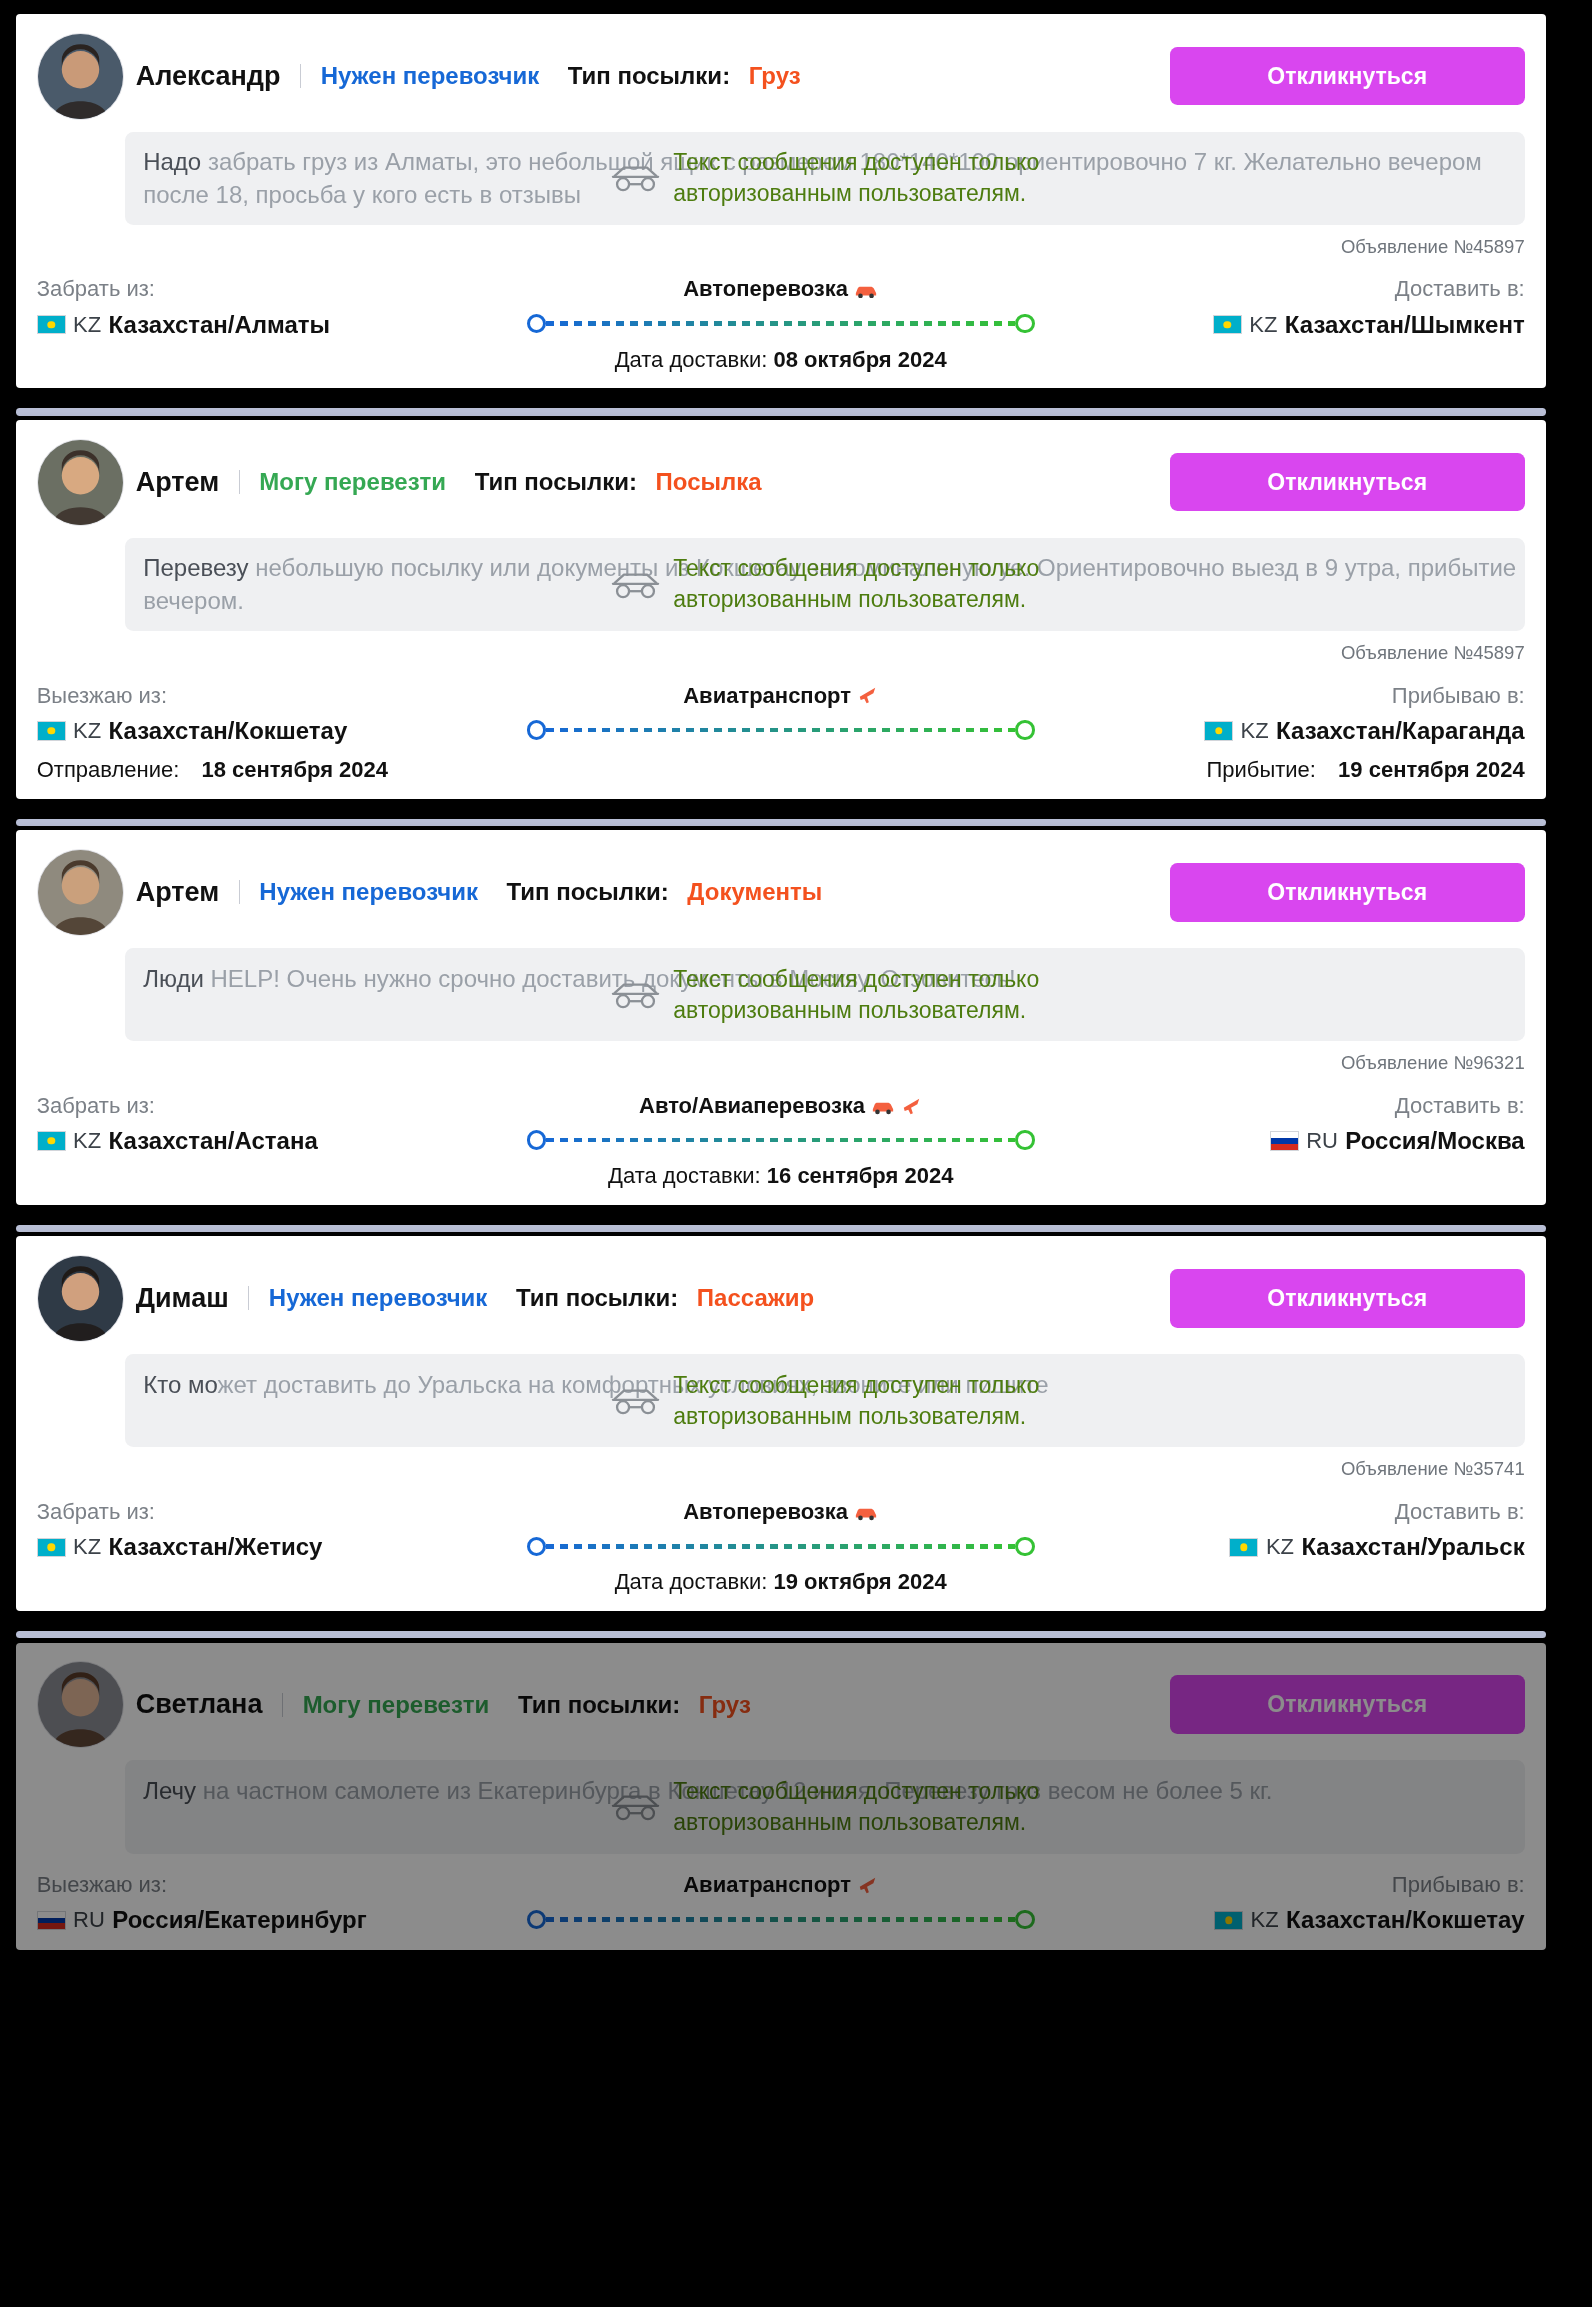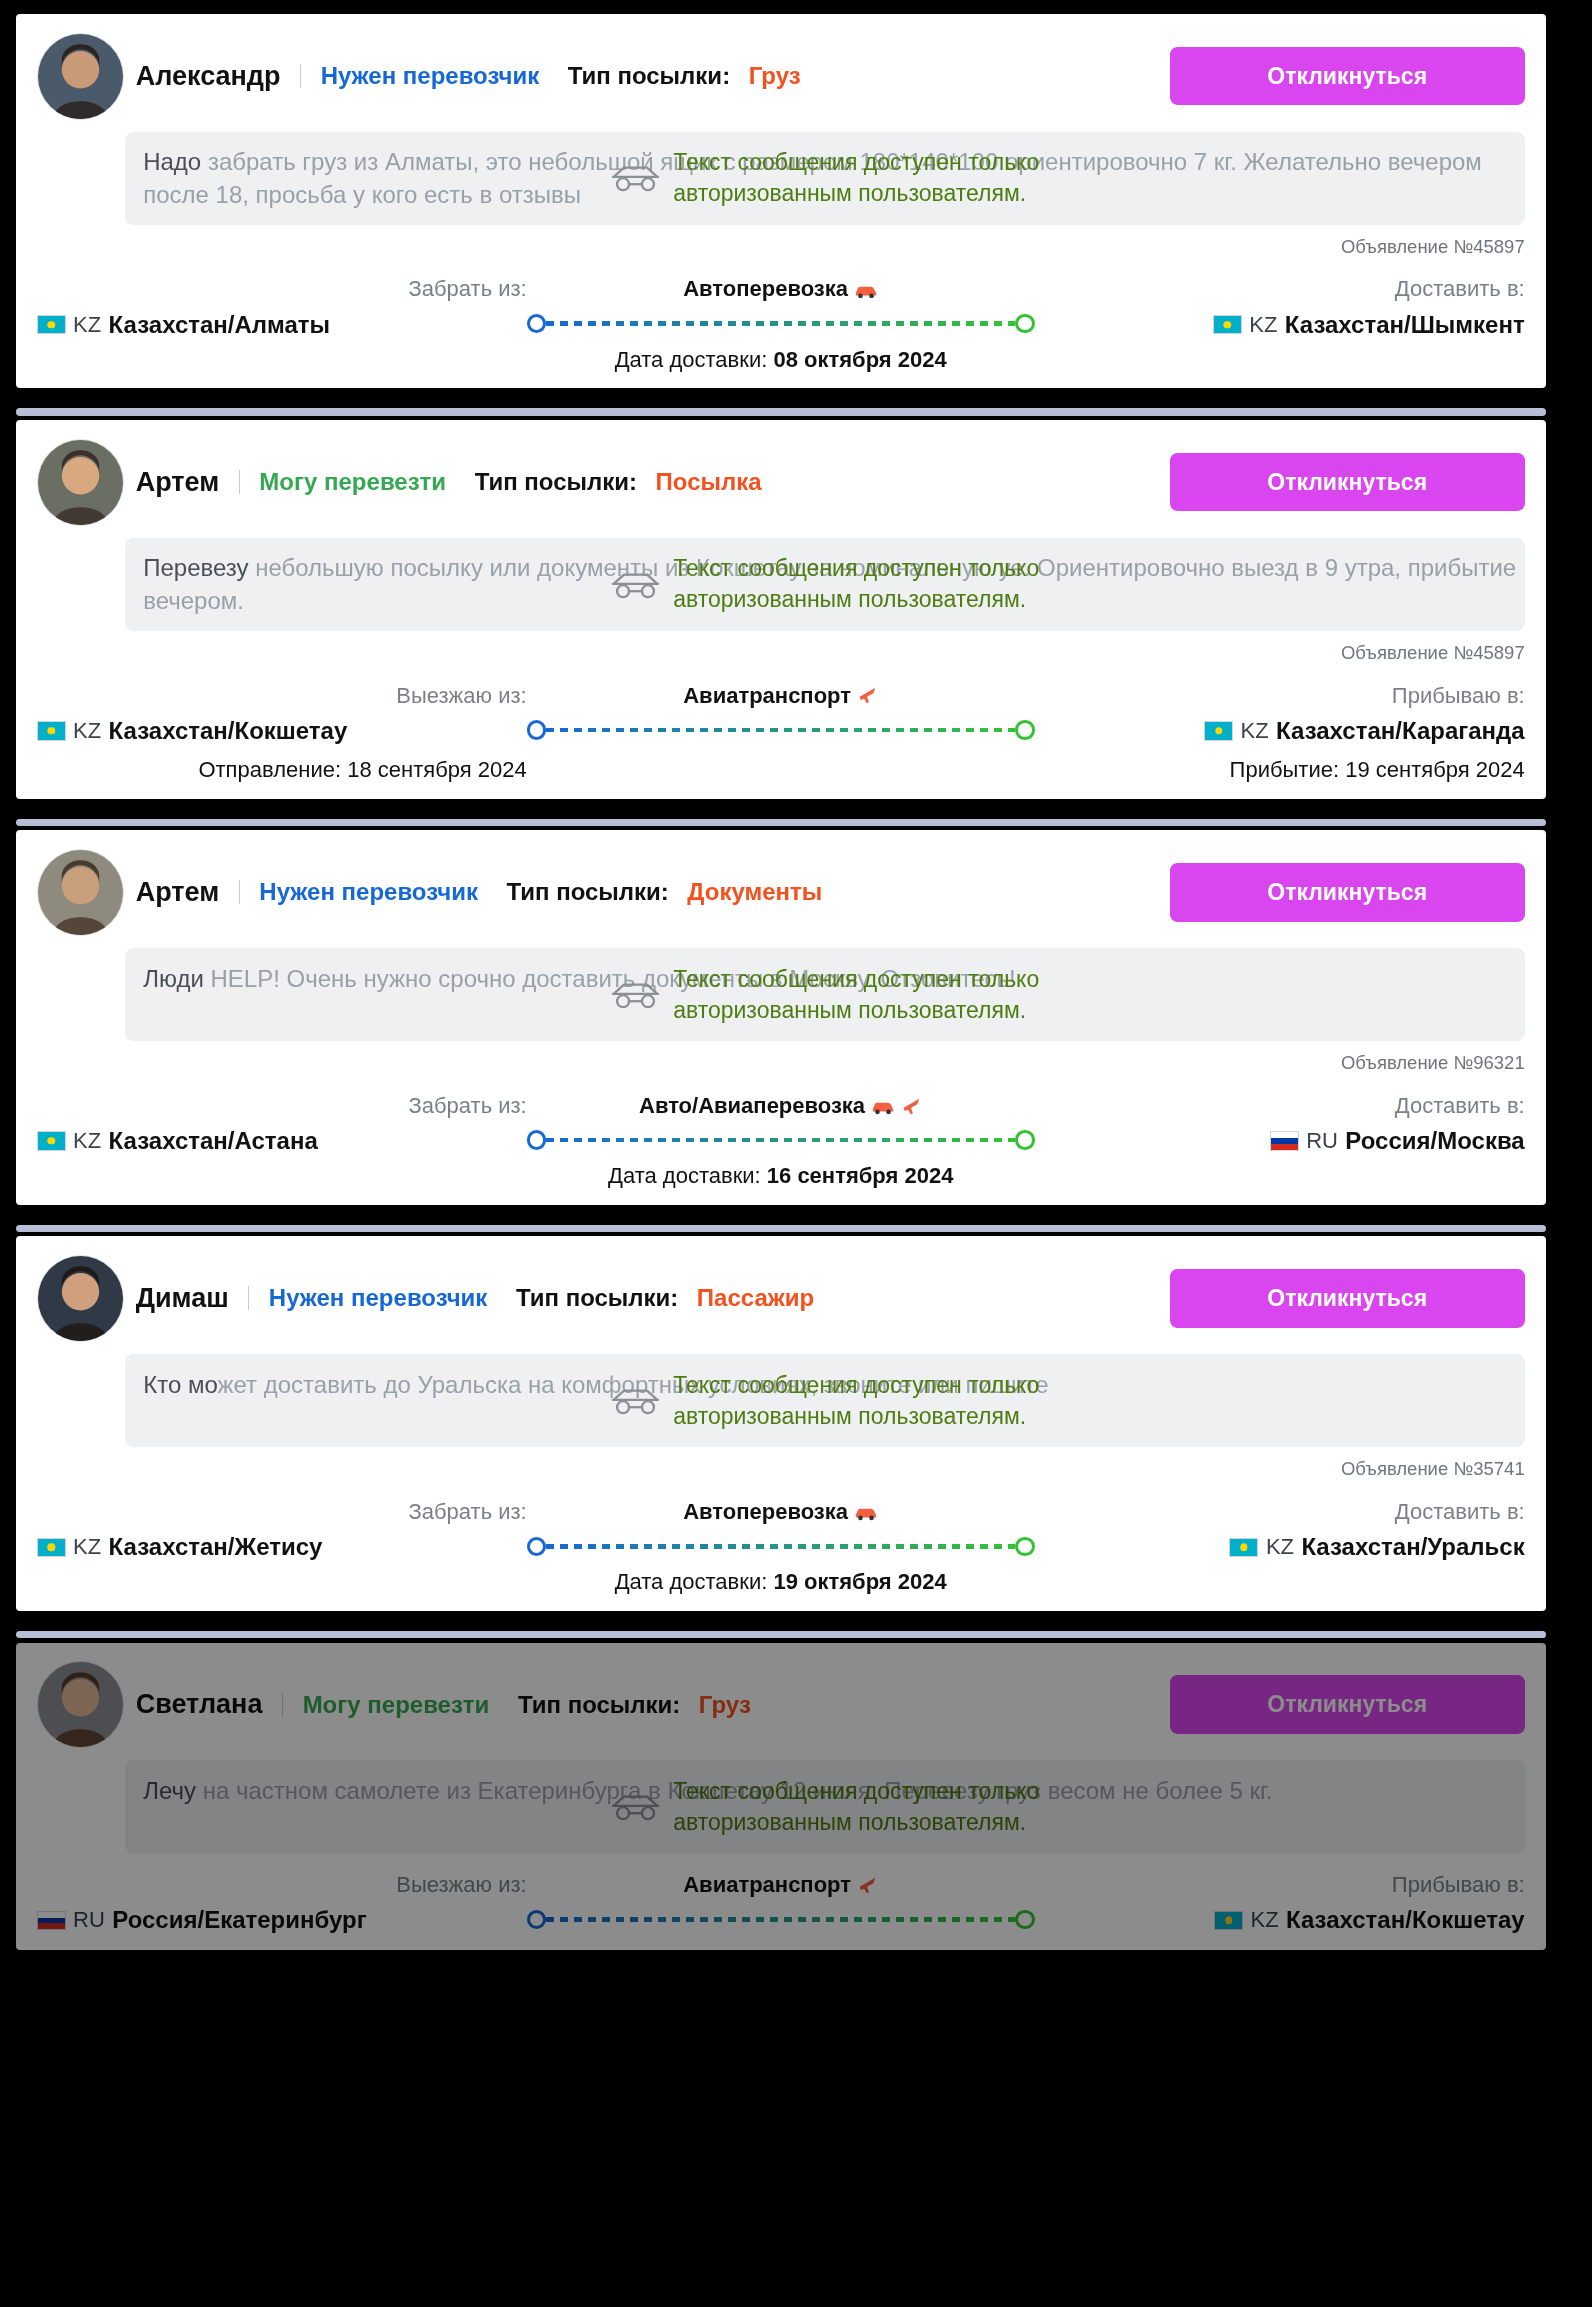--- a/index.html
+++ b/index.html
@@ -155,21 +155,21 @@
     color: #6f757c;
     margin-top: 11px;
   }
 
   .route {
     margin-top: 18.5px;
     display: grid;
     grid-template-columns: 1fr 508px 1fr;
     align-items: start;
   }
-  .col-left { text-align: right; }
+  .col-left { text-align: left; }
   .col-right { text-align: right; }
   .route-cap {
     font-size: 22px;
     color: #7b8087;
     margin-bottom: 8.3px;
     white-space: nowrap;
   }
   .place {
     font-size: 24px;
     font-weight: bold;
@@ -242,21 +242,21 @@
     margin-top: 10px;
     white-space: nowrap;
   }
   .date-line b { font-weight: bold; }
   .side-date {
     font-size: 22px;
     color: #111;
     margin-top: 12px;
     white-space: nowrap;
   }
-  .side-date b { font-weight: normal; }
+  .side-date b { font-weight: bold; margin-left: 16px; }
 </style>
 </head>
 <body>
 
 <div class="page" id="page">
     <div class="card">
       <div class="head">
         <div class="avatar">
           <svg class="face" viewBox="0 0 100 100">
             <rect width="100" height="100" fill="#4a5a6a"></rect>

